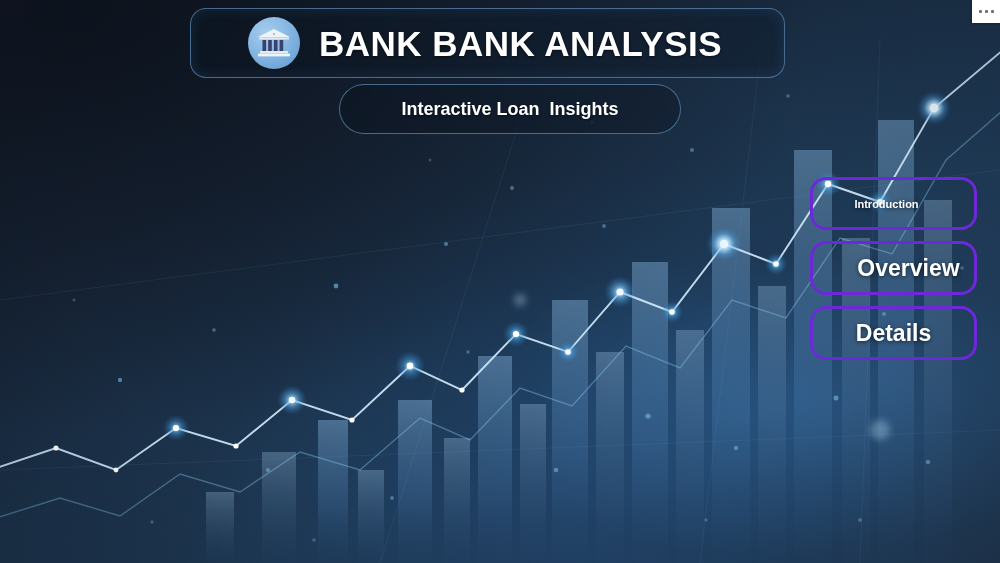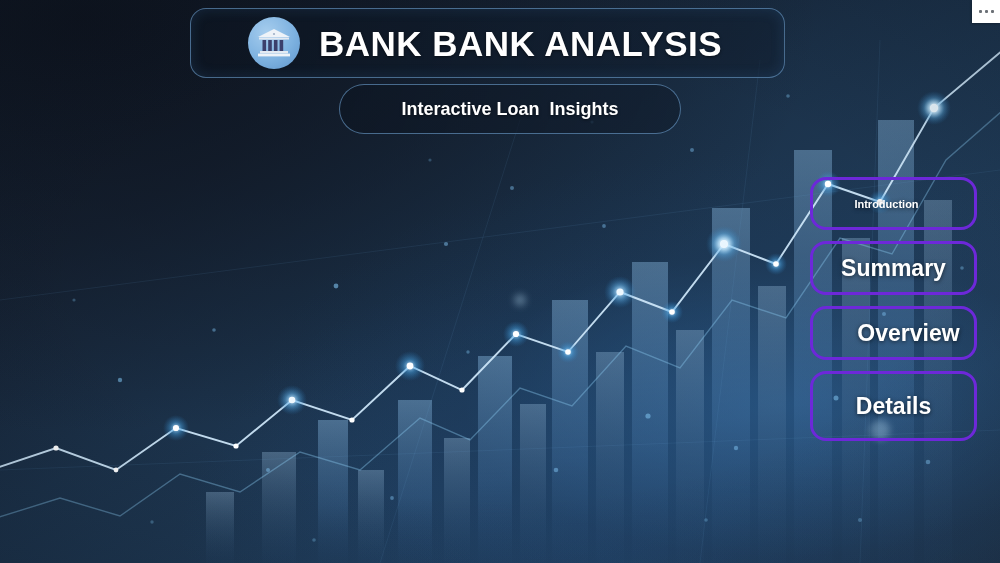--- a/index.html
+++ b/index.html
@@ -143,21 +143,21 @@
     color: #ffffff;
     font-weight: bold;
     text-shadow: 0 1px 4px rgba(0,0,0,0.6);
   }
   .nav-btn-intro { height: 53px; }
   .nav-btn-intro span { font-size: 11px; padding-right: 14px; }
   .nav-btn-summary { height: 54px; }
   .nav-btn-summary span { font-size: 23px; }
   .nav-btn-overview { height: 54px; padding-left: 30px; }
   .nav-btn-overview span { font-size: 23px; }
-  .nav-btn-details { height: 70px; }
+  .nav-btn-details { height: 54px; }
   .nav-btn-details span { font-size: 23px; }
 
   
   .footer-pill {
     position: absolute;
     left: 678px;
     top: 502px;
     width: 300px;
     height: 50px;
     border: 1px solid rgba(120,175,225,0.60);
@@ -369,23 +369,20 @@
   </div>
 
   <div class="subtitle-box">
     <div class="subtitle-text">Interactive Loan  Insights</div>
   </div>
 
   <div class="nav">
     <div class="nav-btn nav-btn-intro">
       <span>Introduction</span>
     </div>
-    <div class="nav-btn nav-btn-summary">
-      <span>Summary</span>
-    </div>
     <div class="nav-btn nav-btn-overview">
       <span>Overview</span>
     </div>
     <div class="nav-btn nav-btn-details">
       <span>Details</span>
     </div>
   </div>
 
 
   <div class="more-menu">

